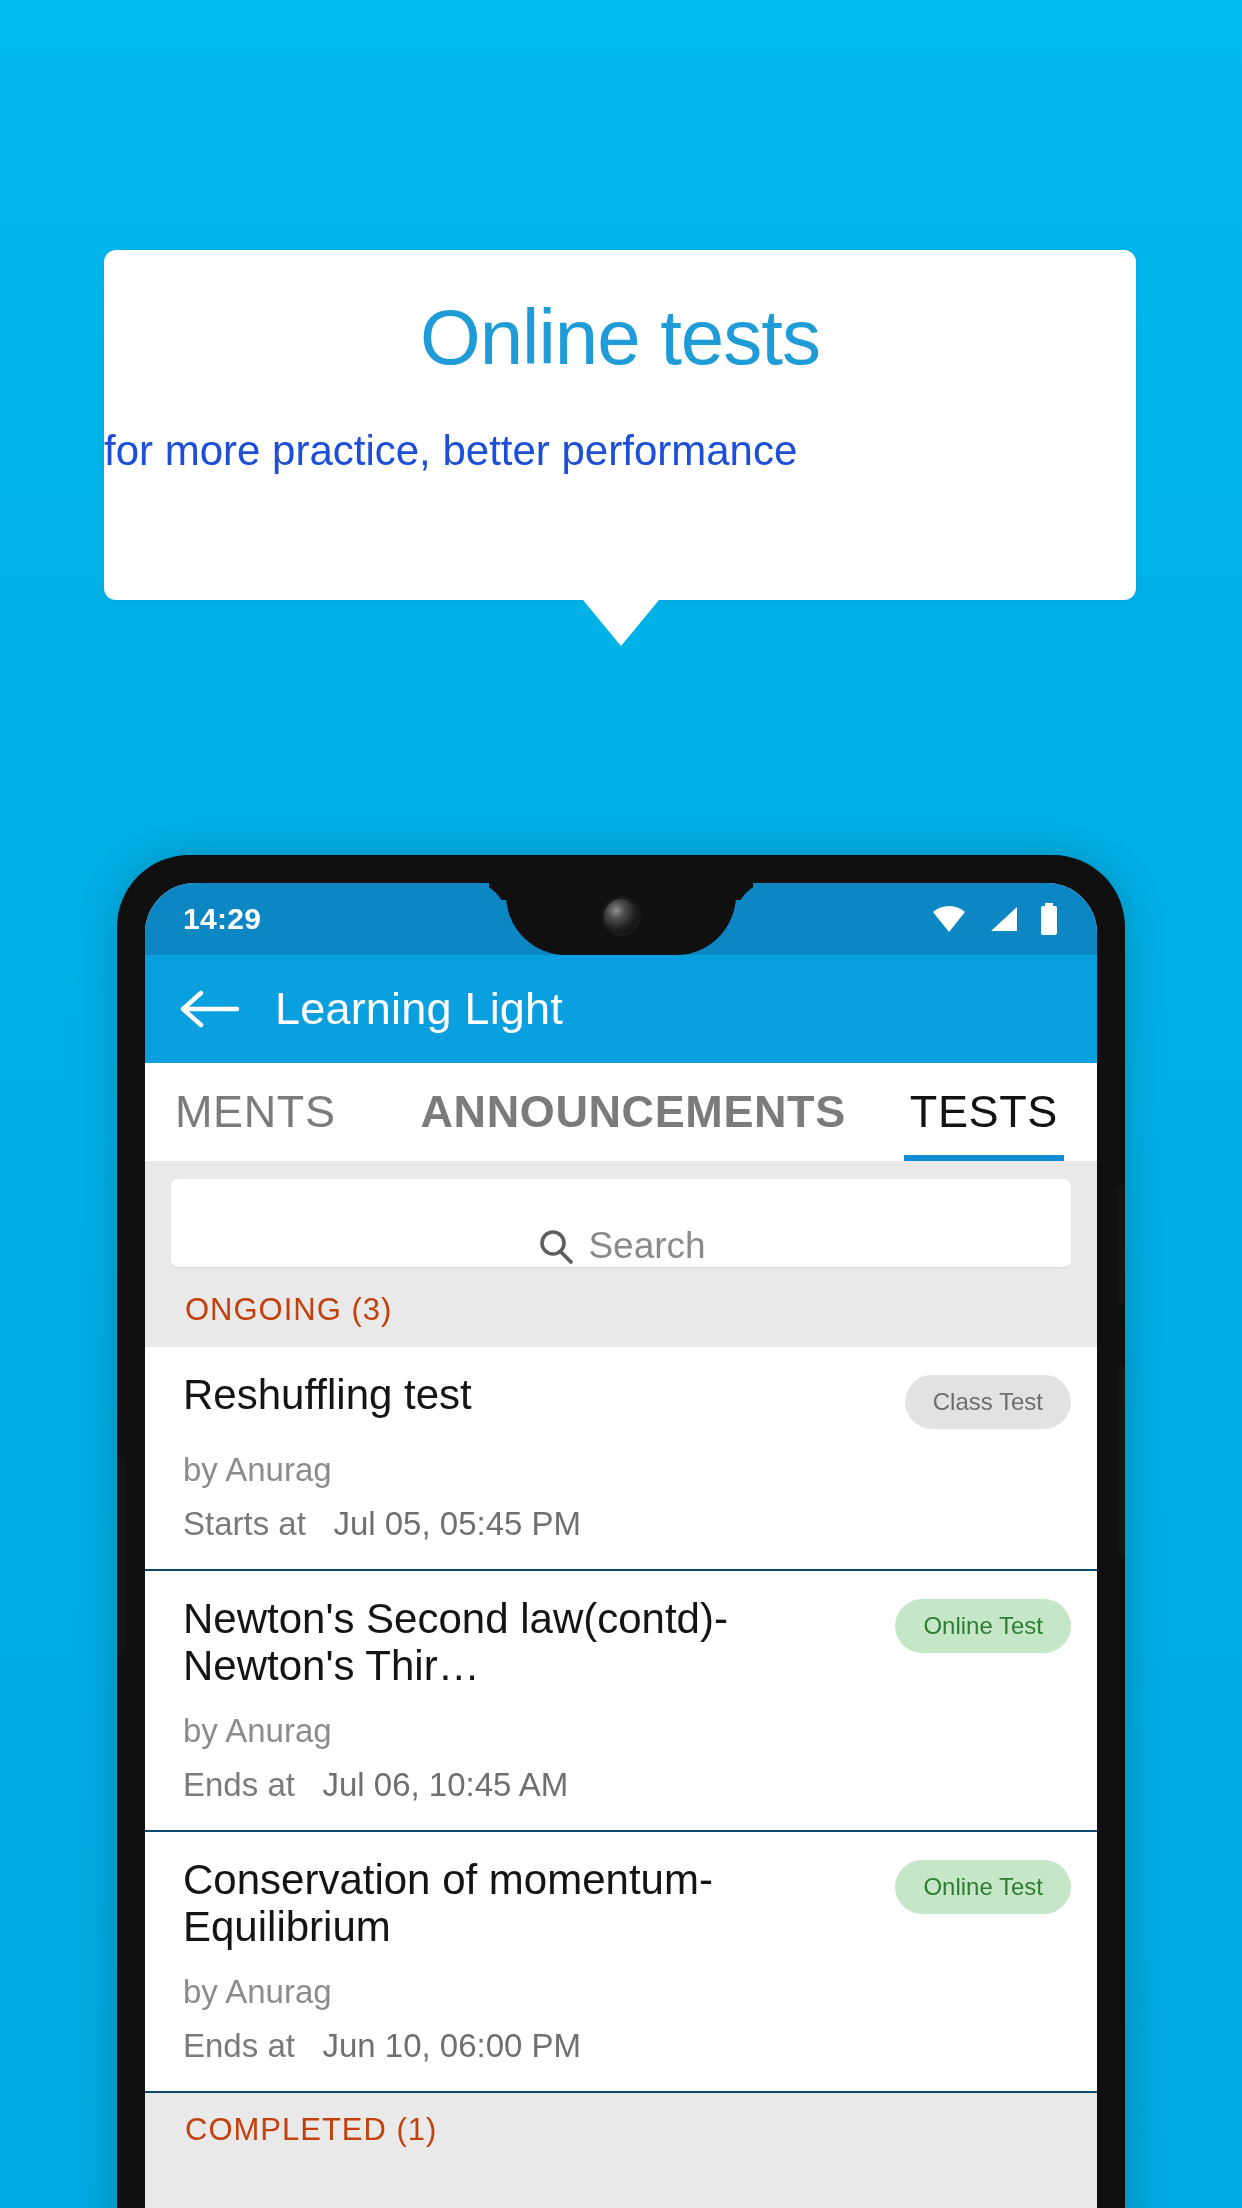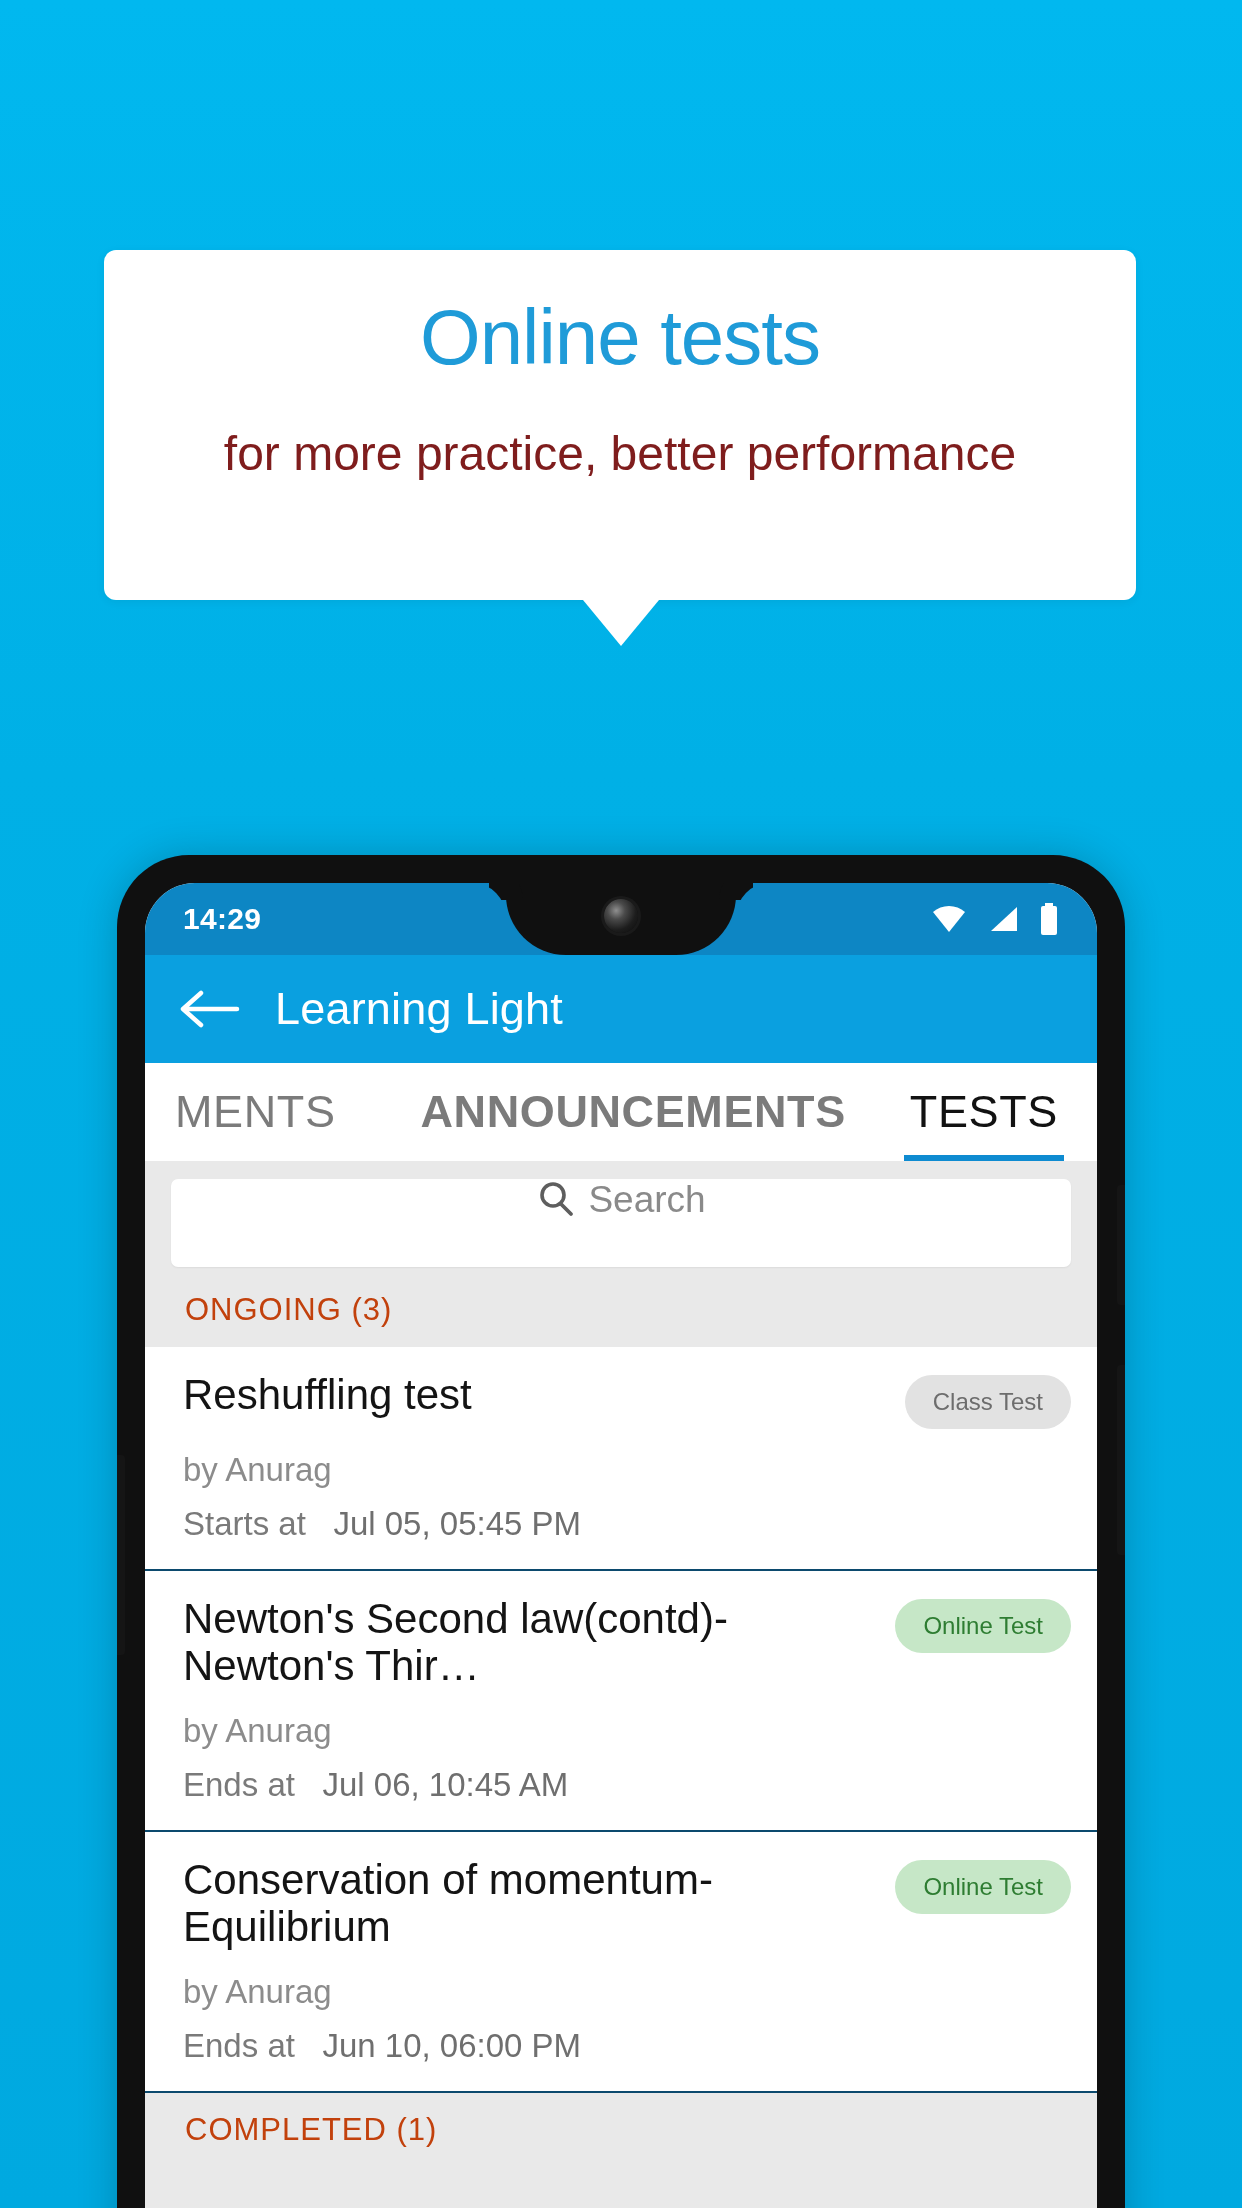--- a/index.html
+++ b/index.html
@@ -25,23 +25,23 @@
   #callout-title{
     position:absolute;left:0;right:0;top:48px;
     text-align:center;
     font-size:78px;line-height:1;
     color:#1f9bd8;
     font-weight:400;
     letter-spacing:-1px;
   }
   #callout-sub{
     position:absolute;left:0;right:0;top:180px;
-    text-align:center;
-    font-size:48px;line-height:1;
-    color:#7f1d1d;
+    text-align:left;
+    font-size:42px;line-height:1;
+    color:#1d4ed8;
     font-weight:400;
   }
   #callout-tail{
     position:absolute;left:50%;top:600px;
     margin-left:-38px;
     width:0;height:0;
     border-left:38px solid transparent;
     border-right:38px solid transparent;
     border-top:46px solid #ffffff;
   }
@@ -152,21 +152,21 @@
     z-index:2;
     overflow:hidden;
   }
   #searchwrap{
     height:112px;display:flex;align-items:center;justify-content:center;
     background:#e9e9e9;
     padding:12px 26px 0 26px;box-sizing:border-box;
   }
   #searchbox{
     width:100%;height:88px;background:#ffffff;border-radius:7px;
-    display:flex;align-items:flex-start;justify-content:center;gap:12px;
+    display:flex;align-items:flex-end;justify-content:center;gap:12px;
     box-shadow:0 1px 2px rgba(0,0,0,0.06);
   }
   #search-placeholder{color:#8a8a8a;font-size:37px;}
 
   .section-header{
     height:74px;display:flex;align-items:center;
     padding-left:40px;
     background:#e9e9e9;
     color:#c2410c;font-size:31px;letter-spacing:1px;
   }

